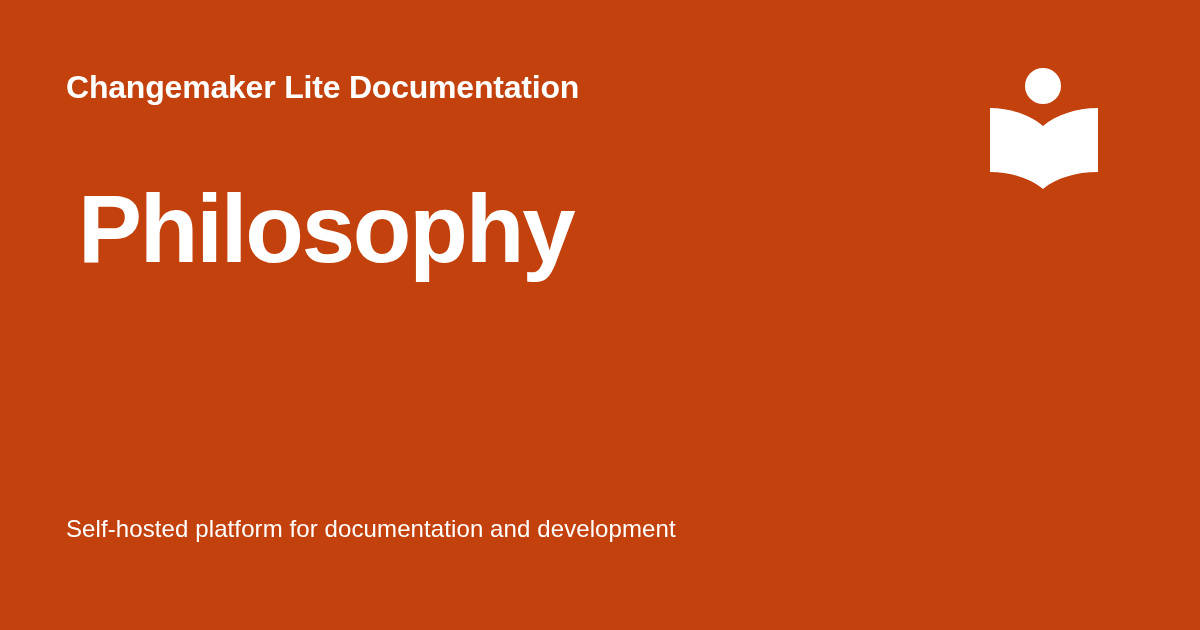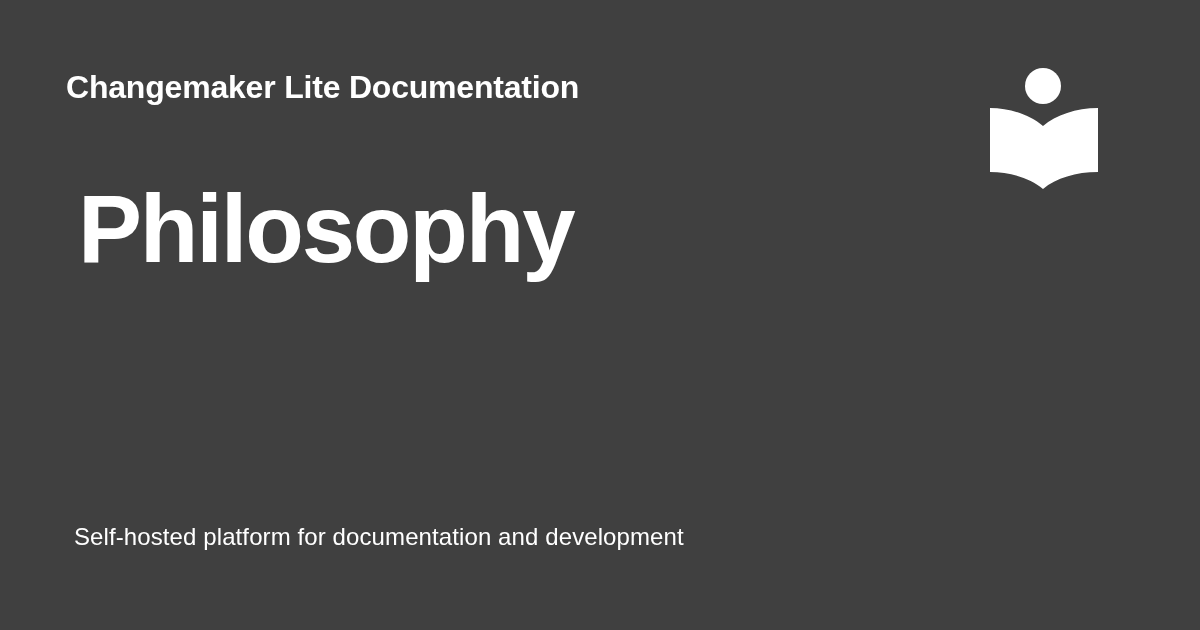--- a/index.html
+++ b/index.html
@@ -11,21 +11,21 @@
     height: 630px;
     overflow: hidden;
     font-family: "Liberation Sans", sans-serif;
     background: #7b55c2;
   }
 
   .og-card {
     position: relative;
     width: 1200px;
     height: 630px;
-    background: #404040;
+    background: #c2410c;
     box-sizing: border-box;
   }
 
   .content {
     position: absolute;
     left: 66px;
     top: 0;
     width: 900px;
     height: 630px;
   }
@@ -53,21 +53,21 @@
     font-weight: 700;
     color: #ffffff;
     letter-spacing: -2.2px;
     white-space: nowrap;
   }
 
   .tagline {
     position: absolute;
     left: 0;
     top: 512px;
-    margin: 8px;
+    margin: 0;
     font-size: 24px;
     line-height: 34px;
     font-weight: 400;
     color: #ffffff;
     letter-spacing: 0.1px;
     white-space: nowrap;
   }
 
   .brand-mark {
     position: absolute;

